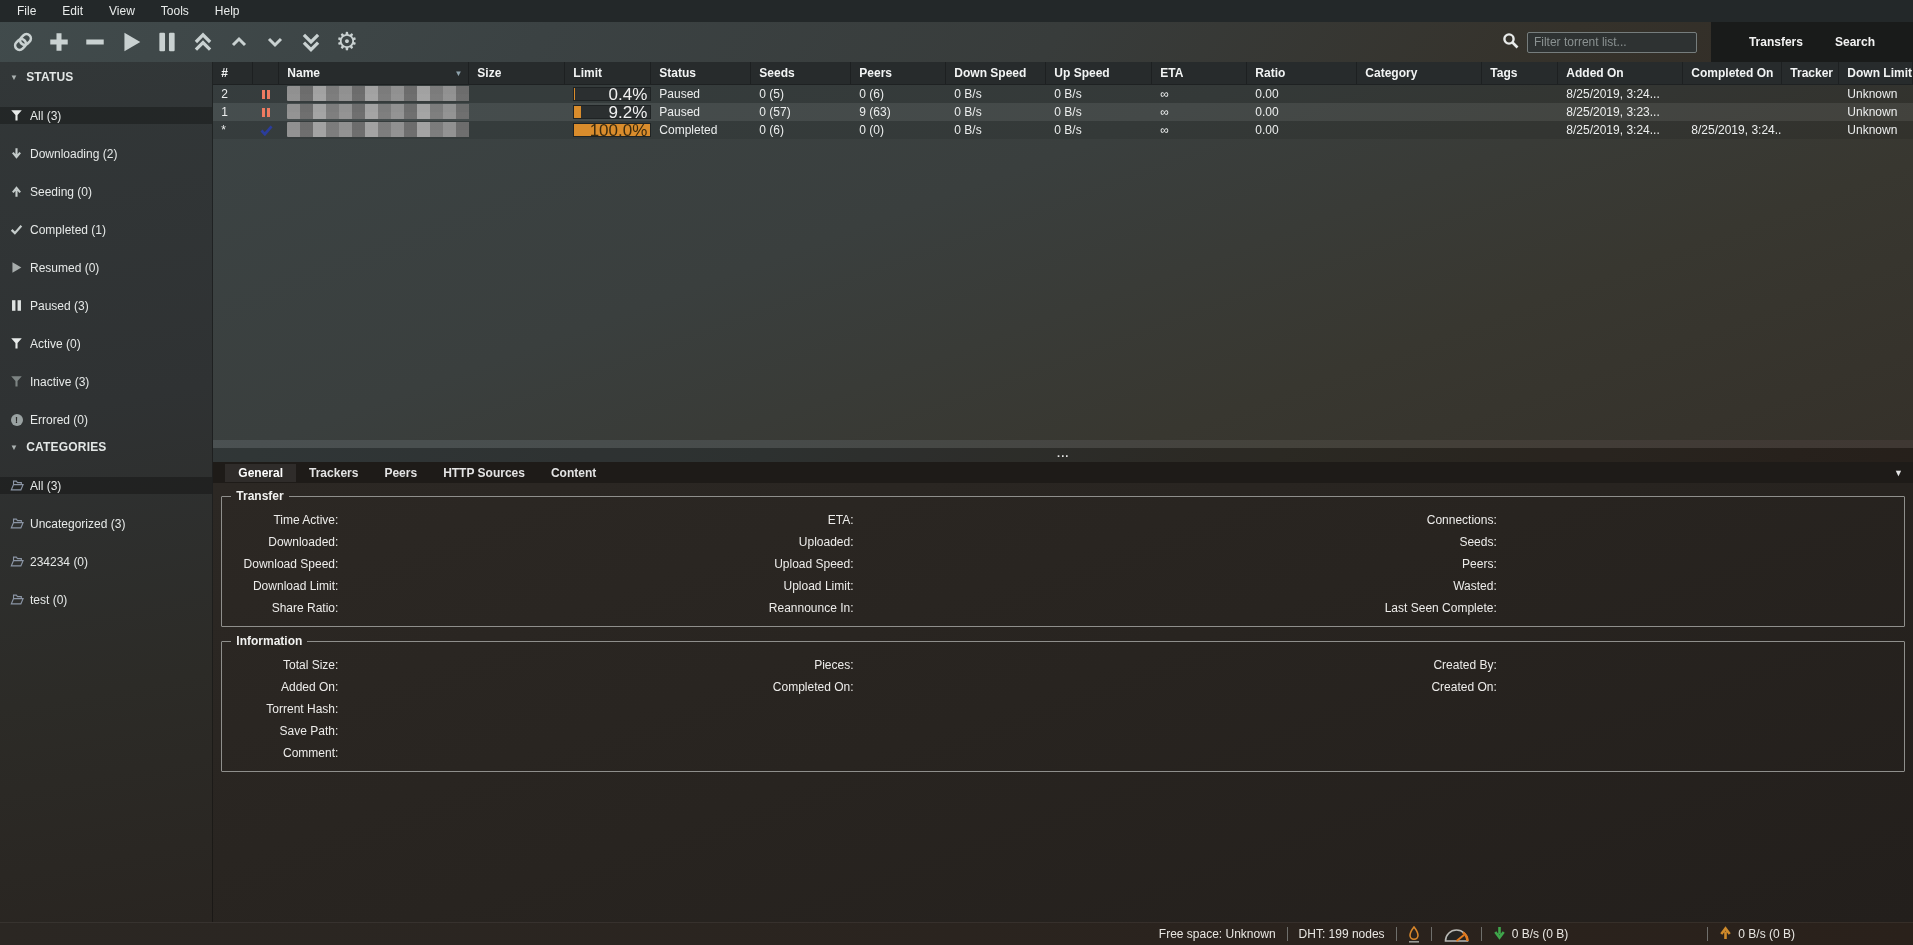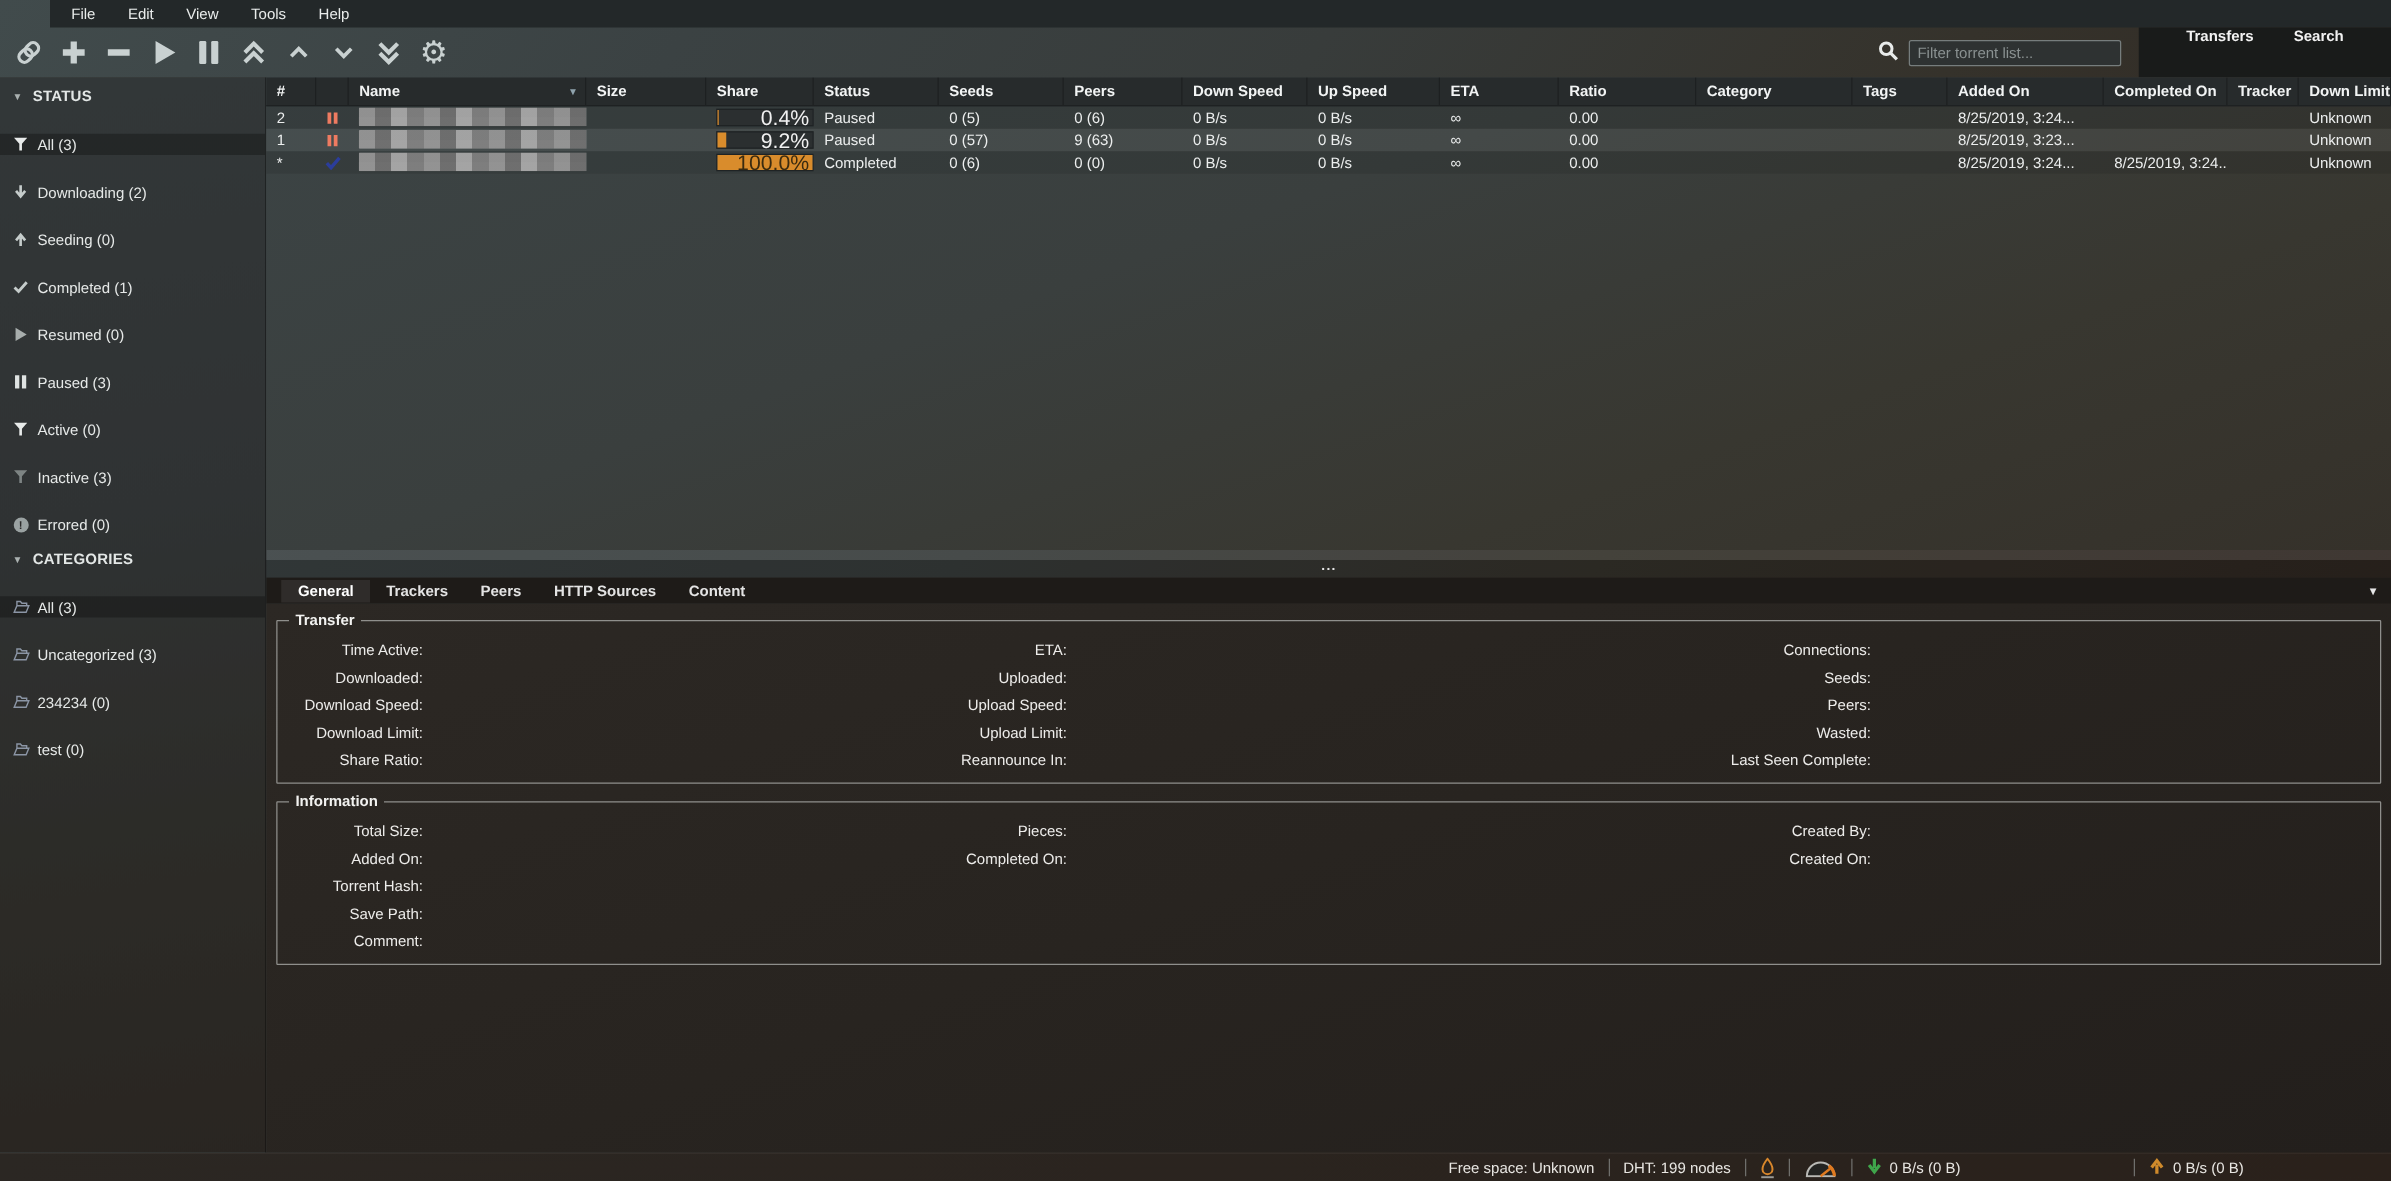--- a/index.html
+++ b/index.html
@@ -3,32 +3,32 @@
 <meta charset="utf-8">
 <style>
   * { margin:0; padding:0; box-sizing:border-box; }
   html,body { width:1913px; height:945px; overflow:hidden; }
   body {
     font-family:"Liberation Sans", sans-serif;
     font-size:12px; color:#e8ebea;
     background:linear-gradient(125deg,#414b4c 0%,#3b4243 22%,#383c3b 42%,#35322b 62%,#302923 82%,#2c241e 100%);
   }
   
-  .menubar { height:22px; background:#232829; display:flex; align-items:center; padding-left:4px;margin-left:40px; }
+  .menubar { height:22px; background:#232829; display:flex; align-items:center; padding-left:4px; }
   .menu-item { padding:0 13px; color:#e9eceb; font-weight:500; cursor:default; }
   
   .toolbar { height:40px; display:flex; align-items:center; padding-left:8px; }
   .tbtn { width:30px; height:28px; display:flex; align-items:center; justify-content:center; margin-right:6px; }
   .tbtn svg { display:block; }
   .gear-glyph { font-family:"DejaVu Sans", sans-serif; font-size:25px; color:#c9d1d1; line-height:26px; }
   .toolbar-spacer { flex:1; }
   .search-cluster { display:flex; }
   .filter-input { width:170px; height:21px; background:#2e3232; border:1px solid #767d7d; border-radius:2px; color:#d8dcdc; padding:0 6px; font-family:"Liberation Sans",sans-serif; font-size:12px; }
   .filter-input::placeholder { color:#8a9191; }
-  .top-tabs { height:40px; background:#191b1a; display:flex; align-items:flex-start; padding:0 22px; margin-left:14px; }
+  .top-tabs { height:40px; background:#191b1a; display:flex; align-items:center; padding:0 22px; margin-left:14px; }
   .top-tab { color:#f2f2f2; font-weight:700; padding:0 16px; cursor:default; }
   
   .main { display:flex; height:860px; }
   .sidebar { width:220px; background:linear-gradient(170deg,#323738 0%,#2f3233 40%,#2c2b27 72%,#292521 100%); border-right:1px solid rgba(0,0,0,.35); padding-top:6px; }
   .side-header { display:flex; align-items:center; height:18px; padding-left:10px; font-weight:700; color:#e3e7e6; letter-spacing:.2px; }
   .side-header .tri { color:#aab1b0; font-size:8px; margin-right:8px; }
   .side-item { display:flex; align-items:center; height:17px; padding-left:8px; color:#e6e9e8; cursor:default;margin-top:21px; }
   .side-item.selected { background:rgba(0,0,0,.28); }
   .side-item .ic { width:17px; display:flex; justify-content:center; margin-right:5px; }
   .err-badge { width:12px; height:12px; border-radius:50%; background:#9aa2a2; color:#2b2b2b; font-size:9px; font-weight:700; text-align:center; line-height:12px; }
@@ -299,21 +299,21 @@
     </div>
   </div>
 
   <div class="rightcol">
     <div class="table-area">
       <div class="thead">
         <div class="th c-num">#</div>
         <div class="th c-ic"></div>
         <div class="th c-name"><span>Name</span><span class="sort-arrow">▼</span></div>
         <div class="th c-size">Size</div>
-        <div class="th c-done">Share</div>
+        <div class="th c-done">Limit</div>
         <div class="th c-status">Status</div>
         <div class="th c-seeds">Seeds</div>
         <div class="th c-peers">Peers</div>
         <div class="th c-dspeed">Down Speed</div>
         <div class="th c-uspeed">Up Speed</div>
         <div class="th c-eta">ETA</div>
         <div class="th c-ratio">Ratio</div>
         <div class="th c-cat">Category</div>
         <div class="th c-tags">Tags</div>
         <div class="th c-added">Added On</div>

